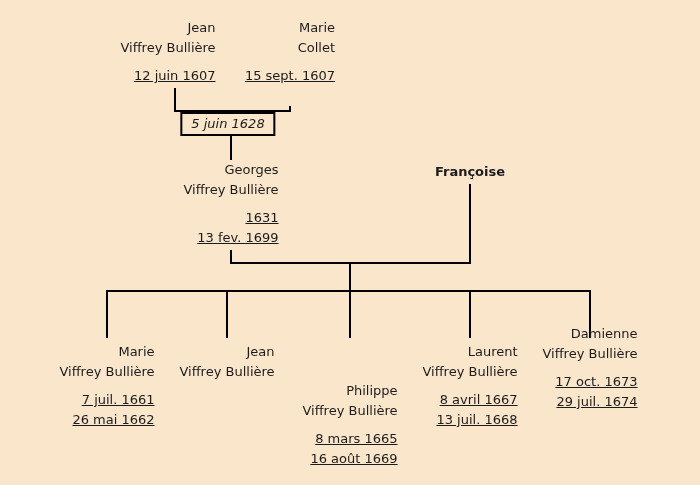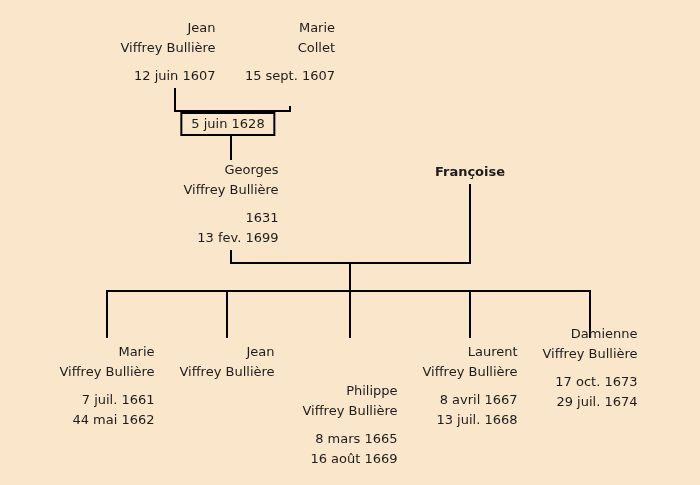--- a/index.html
+++ b/index.html
@@ -14,34 +14,35 @@
     color: #1c1c1c;
     overflow: hidden;
   }
   .person {
     position: absolute;
     transform: translateX(-50%);
     text-align: center;
     white-space: nowrap;
   }
   .person .line { line-height: 20px; text-align: right; }
-  .dates { margin-top: 8px; }
+  .dates { margin-top: 8px; text-decoration: underline; }
   .bold { font-weight: bold; }
   .hline, .vline { position: absolute; background: #000; }
   .hline { height: 2px; }
   .vline { width: 2px; }
   .marriage-box {
     position: absolute;
     transform: translateX(-50%);
     border: 2px solid #000;
     background: #fae6cb;
     padding: 1px 9px;
     line-height: 18px;
     white-space: nowrap;
     text-align: center;
+    font-style: italic;
   }
 </style>
 </head>
 <body>
 
 <div class="canvas" style="background: rgb(250, 230, 203); color: rgb(28, 28, 28);">
 
   <div class="person" style="left:168px; top:18px;">
     <div class="line">Jean</div>
     <div class="line">Viffrey Bullière</div>
@@ -90,21 +91,21 @@
   <div class="vline" style="left: 226px; top: 290px; height: 48px; background: rgb(0, 0, 0);"></div>
   <div class="vline" style="left: 349px; top: 290px; height: 48px; background: rgb(0, 0, 0);"></div>
   <div class="vline" style="left: 469px; top: 290px; height: 48px; background: rgb(0, 0, 0);"></div>
   <div class="vline" style="left: 589px; top: 290px; height: 48px; background: rgb(0, 0, 0);"></div>
 
   <div class="person" style="left:107px; top:342px;">
     <div class="line">Marie</div>
     <div class="line">Viffrey Bullière</div>
     <div class="dates">
       <div class="line">7 juil. 1661</div>
-      <div class="line">44 mai 1662</div>
+      <div class="line">26 mai 1662</div>
     </div>
   </div>
 
   <div class="person" style="left:227px; top:342px;">
     <div class="line">Jean</div>
     <div class="line">Viffrey Bullière</div>
   </div>
 
   <div class="person" style="left:350px; top:342px;margin-top:39px;">
     <div class="line">Philippe</div>

